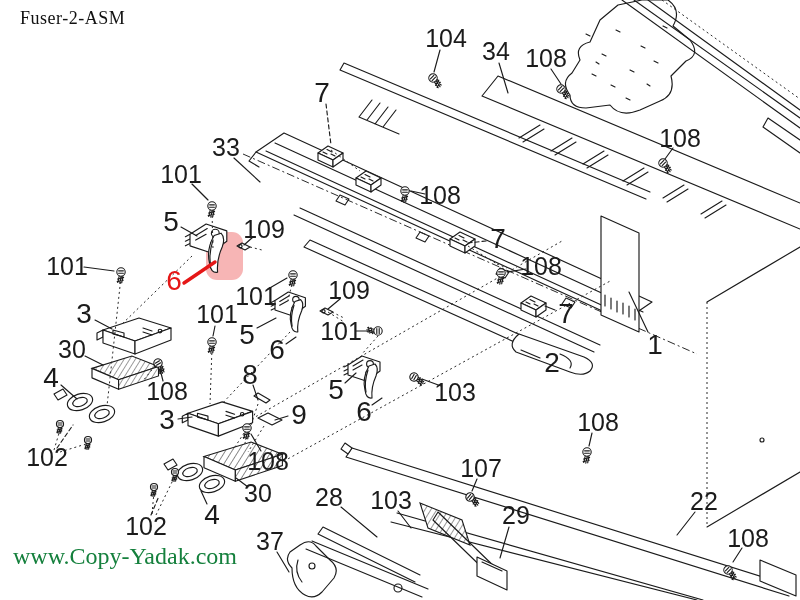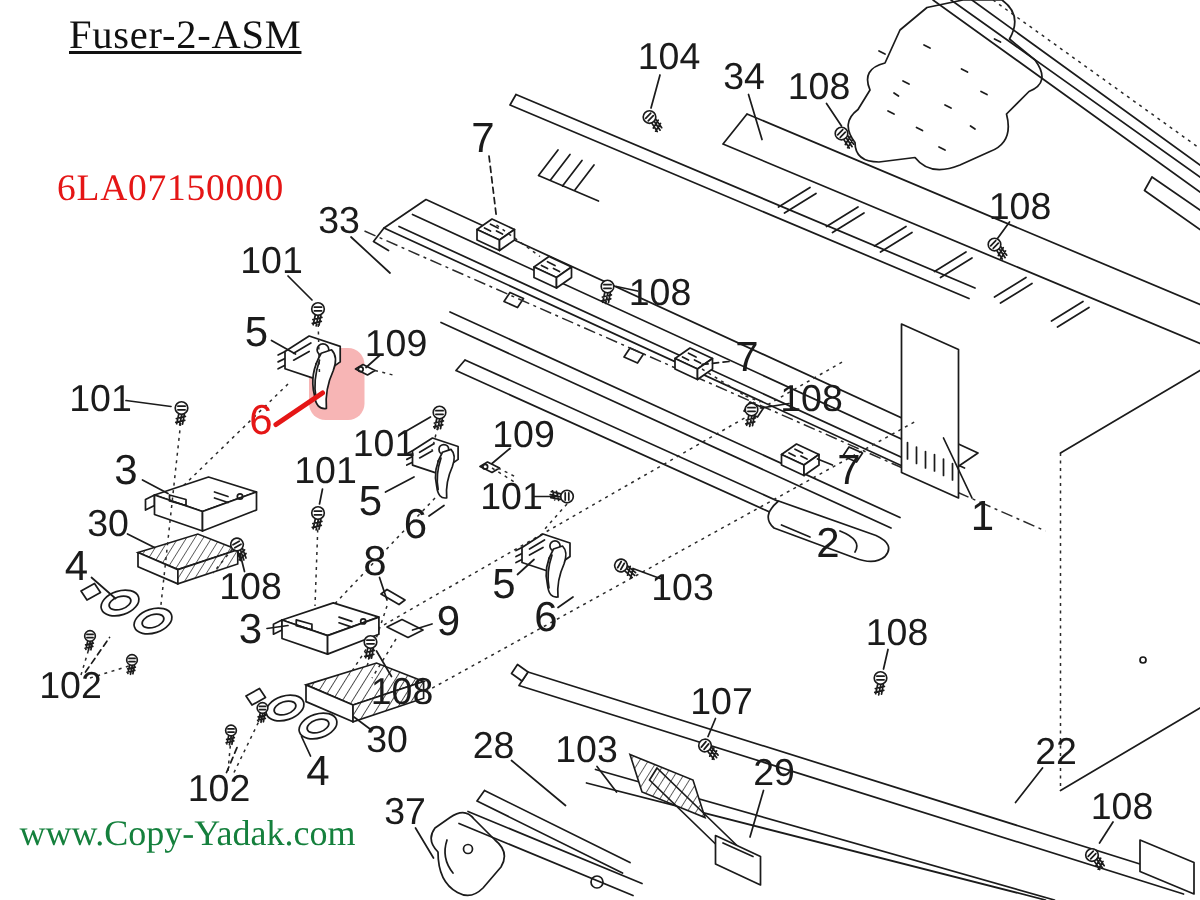--- a/index.html
+++ b/index.html
@@ -1,20 +1,20 @@
 <!DOCTYPE html>
 <html><head>
 <meta charset="utf-8">
 <style>
   html,body{margin:0;padding:0;background:#e8e8e8;}
   #stage{position:relative;width:800px;height:600px;background:#ffffff;overflow:hidden;
          font-family:"Liberation Serif", serif;}
   #artwork{position:absolute;left:0;top:0;width:800px;height:600px;}
   .txt{position:absolute;white-space:nowrap;}
-  #title{left:46px;top:8px;font-size:27px;color:#111;letter-spacing:0.5px;text-decoration:underline;}
+  #title{left:20px;top:8px;font-size:18px;color:#111;letter-spacing:0.5px;}
   #partno{left:38px;top:112px;font-size:25px;color:#e51616;letter-spacing:0.5px;}
   #watermark{left:13px;top:543px;font-size:24px;color:#15803d;}
   svg{display:block;}
   svg *{vector-effect:non-scaling-stroke;}
   .ln{stroke:#1b1b1b;stroke-width:1.15;fill:none;stroke-linecap:round;stroke-linejoin:round;}
   .fw{stroke:#1b1b1b;stroke-width:1.15;fill:#ffffff;stroke-linejoin:round;}
   .dot{stroke:#2a2a2a;stroke-width:1;fill:none;stroke-dasharray:2 3;}
   .axis{stroke:#2a2a2a;stroke-width:1;fill:none;stroke-dasharray:8 3 2 3;}
   .callout{font-family:"Liberation Sans", sans-serif;text-anchor:middle;
            dominant-baseline:central;}
@@ -304,15 +304,14 @@
         <line x1="151" y1="515" x2="159" y2="496" stroke="#1b1b1b" stroke-width="1.15" stroke-linecap="round" stroke-dasharray="4 3"></line>
         <text x="146" y="526" class="callout" fill="#1b1b1b" font-size="25">102</text>
         <line x1="742" y1="548" x2="733" y2="562" stroke="#1b1b1b" stroke-width="1.15" stroke-linecap="round"></line>
         <text x="748" y="538" class="callout" fill="#1b1b1b" font-size="25">108</text>
         <line x1="277" y1="552" x2="289" y2="572" stroke="#1b1b1b" stroke-width="1.15" stroke-linecap="round"></line>
         <text x="270" y="541" class="callout" fill="#1b1b1b" font-size="25">37</text>
       </g>
   </svg>
 
   <div id="title" class="txt">Fuser-2-ASM</div>
-  <div id="partno" class="txt">6LA07150000</div>
   <div id="watermark" class="txt">www.Copy-Yadak.com</div>
 </div>
 
 </body></html>

